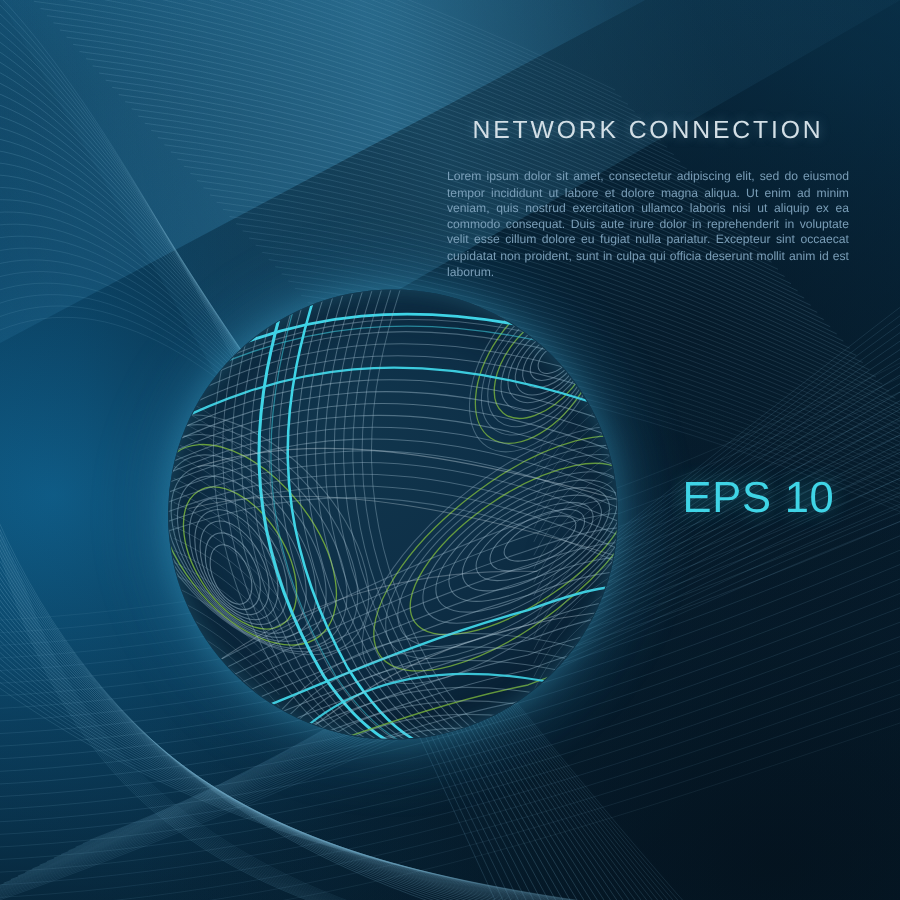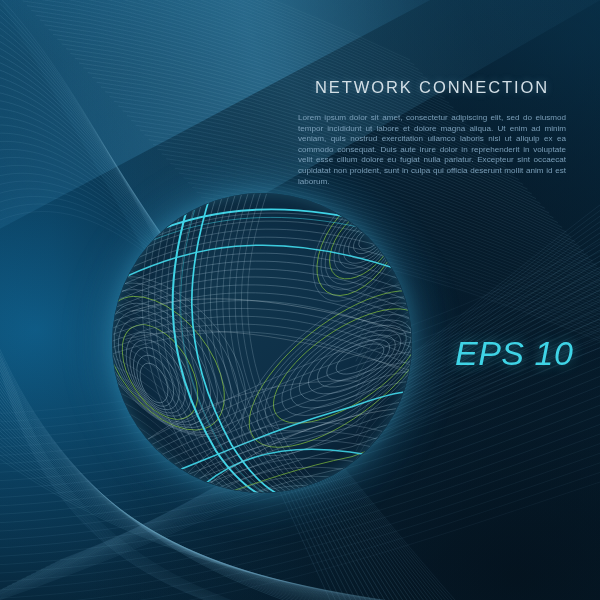--- a/index.html
+++ b/index.html
@@ -98,27 +98,26 @@
     color:#7fa3bd;
     font-size:8.1px;
     line-height:10.6px;
     text-align:justify;
     margin:12px;
     font-weight:400;
     opacity:.95;
   }
   #eps{
     position:absolute;
-    left:455px; top:334px;
+    left:455px; top:316px;
     color:#3fd4e6;
-    font-size:34px;
+    font-size:29px;
     letter-spacing:.5px;
     font-weight:400;
     text-shadow:0 0 12px rgba(63,212,230,.45);
-    font-style:italic;
   }
 </style>
 </head>
 <body>
 
 <div id="stage">
 
   <div class="bg-base2"></div>
   <div class="bg-dark-rt"></div>
   <div class="bg-dark-bot"></div>

